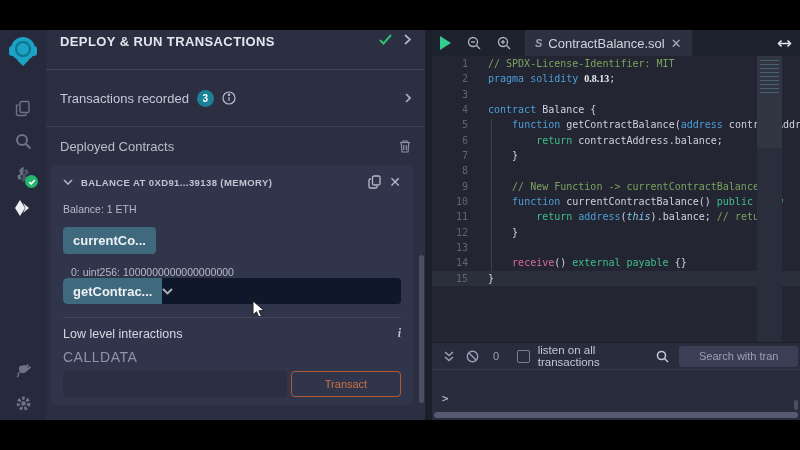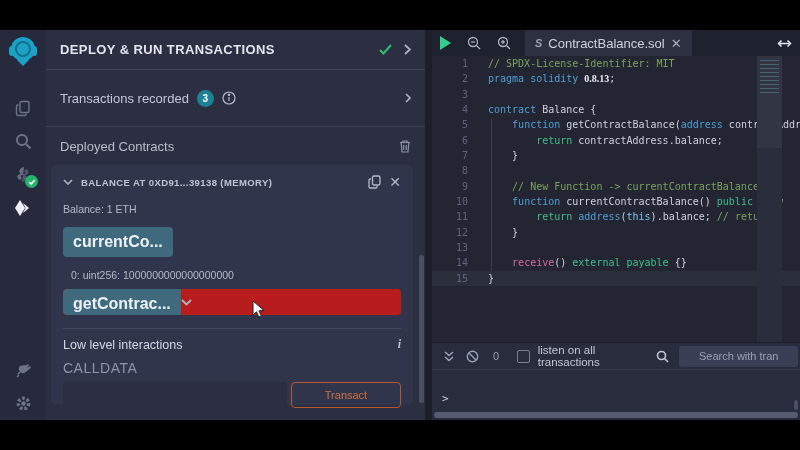--- a/index.html
+++ b/index.html
@@ -14,21 +14,21 @@
   .rail-icon { width:46px; height:33px; display:flex; align-items:center; justify-content:center;
     color:#6e7389; position:relative; cursor:pointer; }
   .rail-icon.first { margin-top:24px; }
   .rail-icon.active { color:#eceef5; }
   .rail-spacer { flex:1; }
   .badge-check { position:absolute; right:8px; bottom:3px; width:13px; height:13px; border-radius:50%;
     background:#23b56d; display:flex; align-items:center; justify-content:center; }
 
   
   .panel { position:absolute; left:46px; top:0; width:379px; height:390px; background:#2c2f42; }
-  .panel-header { height:40px; display:flex; align-items:center; padding:12px 14px;
+  .panel-header { height:40px; display:flex; align-items:flex-start; padding:4px 14px;
     border-bottom:1px solid rgba(255,255,255,.10); }
   .panel-title { font-size:13px; font-weight:bold; letter-spacing:.4px; color:#e3e5ee; flex:1; }
   .hd-check { color:#2fbf71; margin-right:12px; }
   .chev { color:#aeb2c2; }
 
   .tx-row { height:57px; display:flex; align-items:center; padding:0 14px;
     border-bottom:1px solid rgba(255,255,255,.08); cursor:pointer; }
   .tx-label { font-size:13px; color:#c5c8d8; }
   .tx-badge { margin-left:8px; width:17px; height:17px; border-radius:50%; background:#1a8198;
     color:#fff; font-size:10px; font-weight:bold; display:flex; align-items:center; justify-content:center; }
@@ -41,24 +41,24 @@
 
   .card { position:absolute; left:5px; top:135px; width:362px; height:240px;
     background:#31354b; border-radius:6px; padding:0 12px; }
   .card-head { height:34px; display:flex; align-items:center; gap:8px; }
   .card-title { font-size:9.5px; font-weight:bold; letter-spacing:.4px; color:#c0c4d2; flex:1;
     white-space:nowrap; overflow:hidden; }
   .card-head .icon-btn { color:#b5b9c8; cursor:pointer; display:flex; }
   .close-x { color:#b5b9c8; font-size:14px; line-height:1; cursor:pointer; }
   .bal-label { font-size:10.5px; color:#b6bac8; margin-top:4px; }
   .fn-btn { display:inline-block; margin-top:12px; background:#3f697c; color:#eef1f6;
-    font-size:16px; font-weight:bold; border:none; border-radius:4px; padding:6px 10px;
+    font-size:13px; font-weight:bold; border:none; border-radius:4px; padding:6px 10px;
     min-width:66px; cursor:pointer; font-family:inherit; }
   .out-line { font-size:10.5px; color:#b6bac8; margin-top:12px; padding-left:8px; }
-  .fn-row { margin-top:8px; display:flex; align-items:center; background:#b91c1c;
+  .fn-row { display:flex; align-items:center; background:#0f172a;
     border-radius:4px; height:26px; overflow:hidden; }
   .fn-row .fn-btn { margin:0; border-radius:4px 0 0 4px; height:26px; }
   .fn-row input { flex:1; background:transparent; border:none; outline:none; color:#c6cad8;
     font-size:10.5px; padding:0 10px; font-family:inherit; }
   .fn-row input::placeholder { color:#6d7289; }
   .fn-row .chev { margin-right:8px; }
   .card-div { border-top:1px solid rgba(255,255,255,.09); margin-top:13px; }
   .lli-row { display:flex; align-items:center; margin-top:8px; }
   .lli-title { font-size:12.5px; color:#d6d9e4; flex:1; }
   .lli-info { color:#c0c4d2; font-size:12px; font-style:italic; font-weight:bold; font-family:"Liberation Serif",serif; }
@@ -89,21 +89,21 @@
 
   .editor { position:relative; height:286px; overflow:hidden;
     font-family:"DejaVu Sans Mono", monospace; font-size:10px; }
   .code-line { display:flex; height:15.35px; line-height:15.35px; white-space:pre; position:relative; }
   .code-line.active { background:#2b2e3b; }
   .lnum { width:36px; text-align:right; color:#5f6478; flex:0 0 36px; }
   .lcontent { padding-left:20px; }
   .tok-cmt { color:#7aa35f; }
   .tok-kwb { color:#4d9fd6; }
   .tok-kwg { color:#3fbf8a; }
-  .tok-blu { color:#7fc2ea; }
+  .tok-blu { color:#7fc2ea; font-style:italic; }
   .tok-pnk { color:#d46a9e; }
   .tok-num { color:#eceef5; font-weight:bold;font-family:Liberation Serif, serif; }
   .tok-def { color:#ced2de; }
   .indent-guide { position:absolute; left:59px; top:63px; width:1px; height:152px; background:#3a3e52; }
   .minimap { position:absolute; right:18px; top:0; width:25px; height:286px; background:#2a2d3b; }
   .minimap .mm-lines { position:absolute; left:3px; top:4px; right:3px; height:34px;
     background:repeating-linear-gradient(to bottom,
       #49657a 0px,#49657a 1.5px, transparent 1.5px, transparent 4px); opacity:.9; }
   .minimap .mm-hl { position:absolute; left:0; top:0; width:100%; height:92px; background:rgba(255,255,255,.04); }
 

